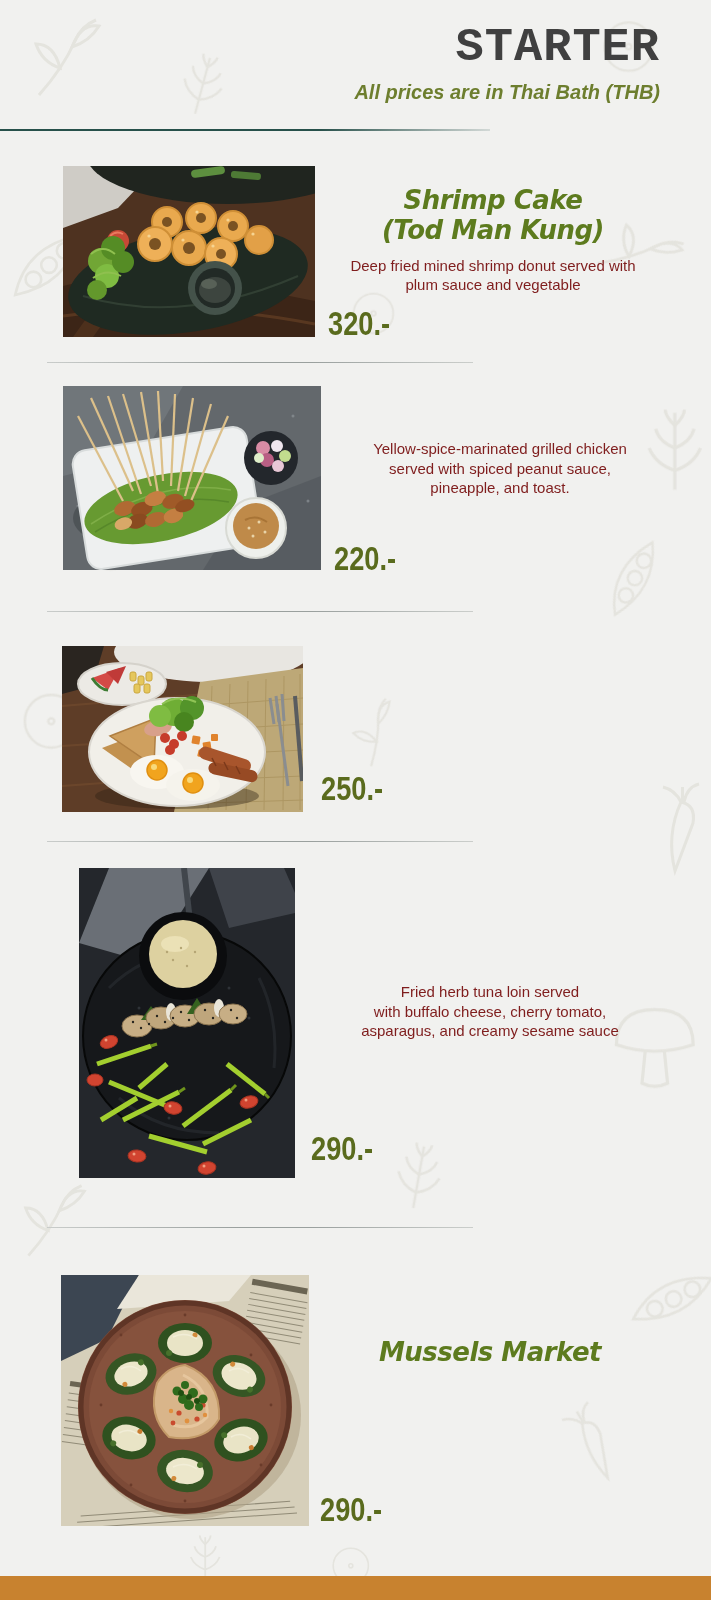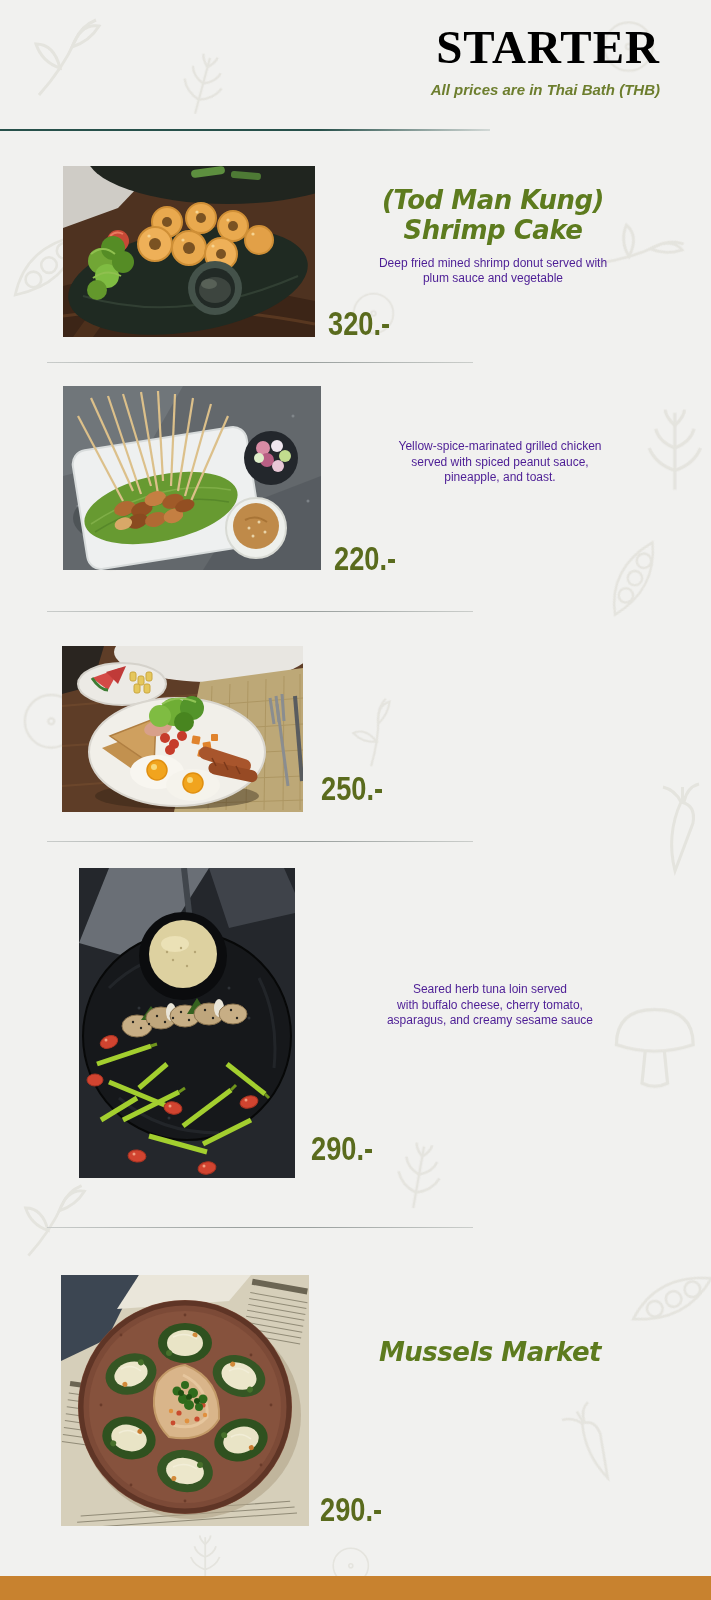--- a/index.html
+++ b/index.html
@@ -6,26 +6,26 @@
   body{
     width:711px;height:1600px;position:relative;overflow:hidden;
     background:#f1f1ef;
     font-family:"Liberation Sans",sans-serif;
   }
   .doodle-layer{position:absolute;left:0;top:0;z-index:0}
 
   
   .header-title{
     position:absolute;top:22px;right:51px;margin:0;z-index:1;
-    font-family:Liberation Serif, serif;font-weight:bold;
-    font-size:47px;line-height:1.1;letter-spacing:1px;color:#000000;
+    font-family:Liberation Mono, monospace;font-weight:bold;
+    font-size:47px;line-height:1.1;letter-spacing:1px;color:#404040;
   }
   .header-subtitle{
     position:absolute;top:81px;right:51px;margin:0;z-index:1;
-    font-style:italic;font-weight:bold;font-size:15px;color:#6d7e2e;
+    font-style:italic;font-weight:bold;font-size:20px;color:#6d7e2e;
   }
   .header-rule{
     position:absolute;top:129px;left:0;width:490px;height:2px;z-index:1;
     background:linear-gradient(to right,#27504a 65%,rgba(39,80,74,.15));
   }
 
   
   .photo{position:absolute;z-index:1;overflow:hidden}
   .photo svg{display:block}
   .p1{left:63px;top:166px;width:252px;height:171px}
@@ -39,21 +39,21 @@
   .i2{left:343px;top:429px;width:314px}
   .i3{left:328px;top:662px;width:314px}
   .i4{left:333px;top:972px;width:314px}
   .i5{left:333px;top:1338px;width:314px}
 
   .dish-name{
     margin:0;font-family:"DejaVu Sans",sans-serif;font-style:italic;font-weight:bold;
     font-size:26px;line-height:1.15;color:#5d7b1e;letter-spacing:-.5px;
   }
   .dish-desc{
-    margin:10px 0 0;font-size:12px;line-height:1.3;color:#4c1d95;white-space:pre-line;
+    margin:10px 0 0;font-size:15px;line-height:1.3;color:#7f1d1d;white-space:pre-line;
   }
   .price{
     position:absolute;z-index:1;margin:0;
     font-weight:bold;font-size:34px;line-height:1;color:#5a6b1d;
     transform:scaleX(.8);transform-origin:left top;
   }
   .pr1{left:328px;top:306px}
   .pr2{left:334px;top:541px}
   .pr3{left:321px;top:771px}
   .pr4{left:311px;top:1131px}
@@ -185,22 +185,22 @@
           <circle cx="165" cy="54" r="1.6"></circle>
           <circle cx="190" cy="68" r="1.6"></circle>
       </g>
       <circle cx="152" cy="122" r="27" fill="#44524a"></circle>
       <circle cx="152" cy="122" r="20" fill="#222a26"></circle>
       <ellipse cx="152" cy="124" rx="16" ry="13" fill="#3d453f"></ellipse>
       <ellipse cx="146" cy="118" rx="8" ry="5" fill="#5f685e" opacity=".8"></ellipse>
     </svg>
   </div>
   <div class="info i1">
+    <h2 class="dish-name">Shrimp Cake</h2>
     <h2 class="dish-name">(Tod Man Kung)</h2>
-    <h2 class="dish-name">Shrimp Cake</h2>
     <p class="dish-desc">Deep fried mined shrimp donut served with
 plum sauce and vegetable</p>
   </div>
   <p class="price pr1">320.-</p>
 </section>
 <div class="divider d1"></div>
 
 <section>
   <div class="photo p2">
     <svg viewBox="0 0 258 184" width="258" height="184">
@@ -428,21 +428,21 @@
       <g fill="#ef9d7f">
         <circle cx="27" cy="172" r="1.5"></circle>
           <circle cx="91" cy="238" r="1.5"></circle>
           <circle cx="167" cy="232" r="1.5"></circle>
         <circle cx="55" cy="286" r="1.5"></circle>
           <circle cx="125" cy="298" r="1.5"></circle>
       </g>
     </svg>
   </div>
   <div class="info i4">
-    <p class="dish-desc">Seared herb tuna loin served
+    <p class="dish-desc">Fried herb tuna loin served
 with buffalo cheese, cherry tomato,
 asparagus, and creamy sesame sauce</p>
   </div>
   <p class="price pr4">290.-</p>
 </section>
 <div class="divider d4"></div>
 
 <section>
   <div class="photo p5">
     <svg viewBox="0 0 248 251" width="248" height="251">

